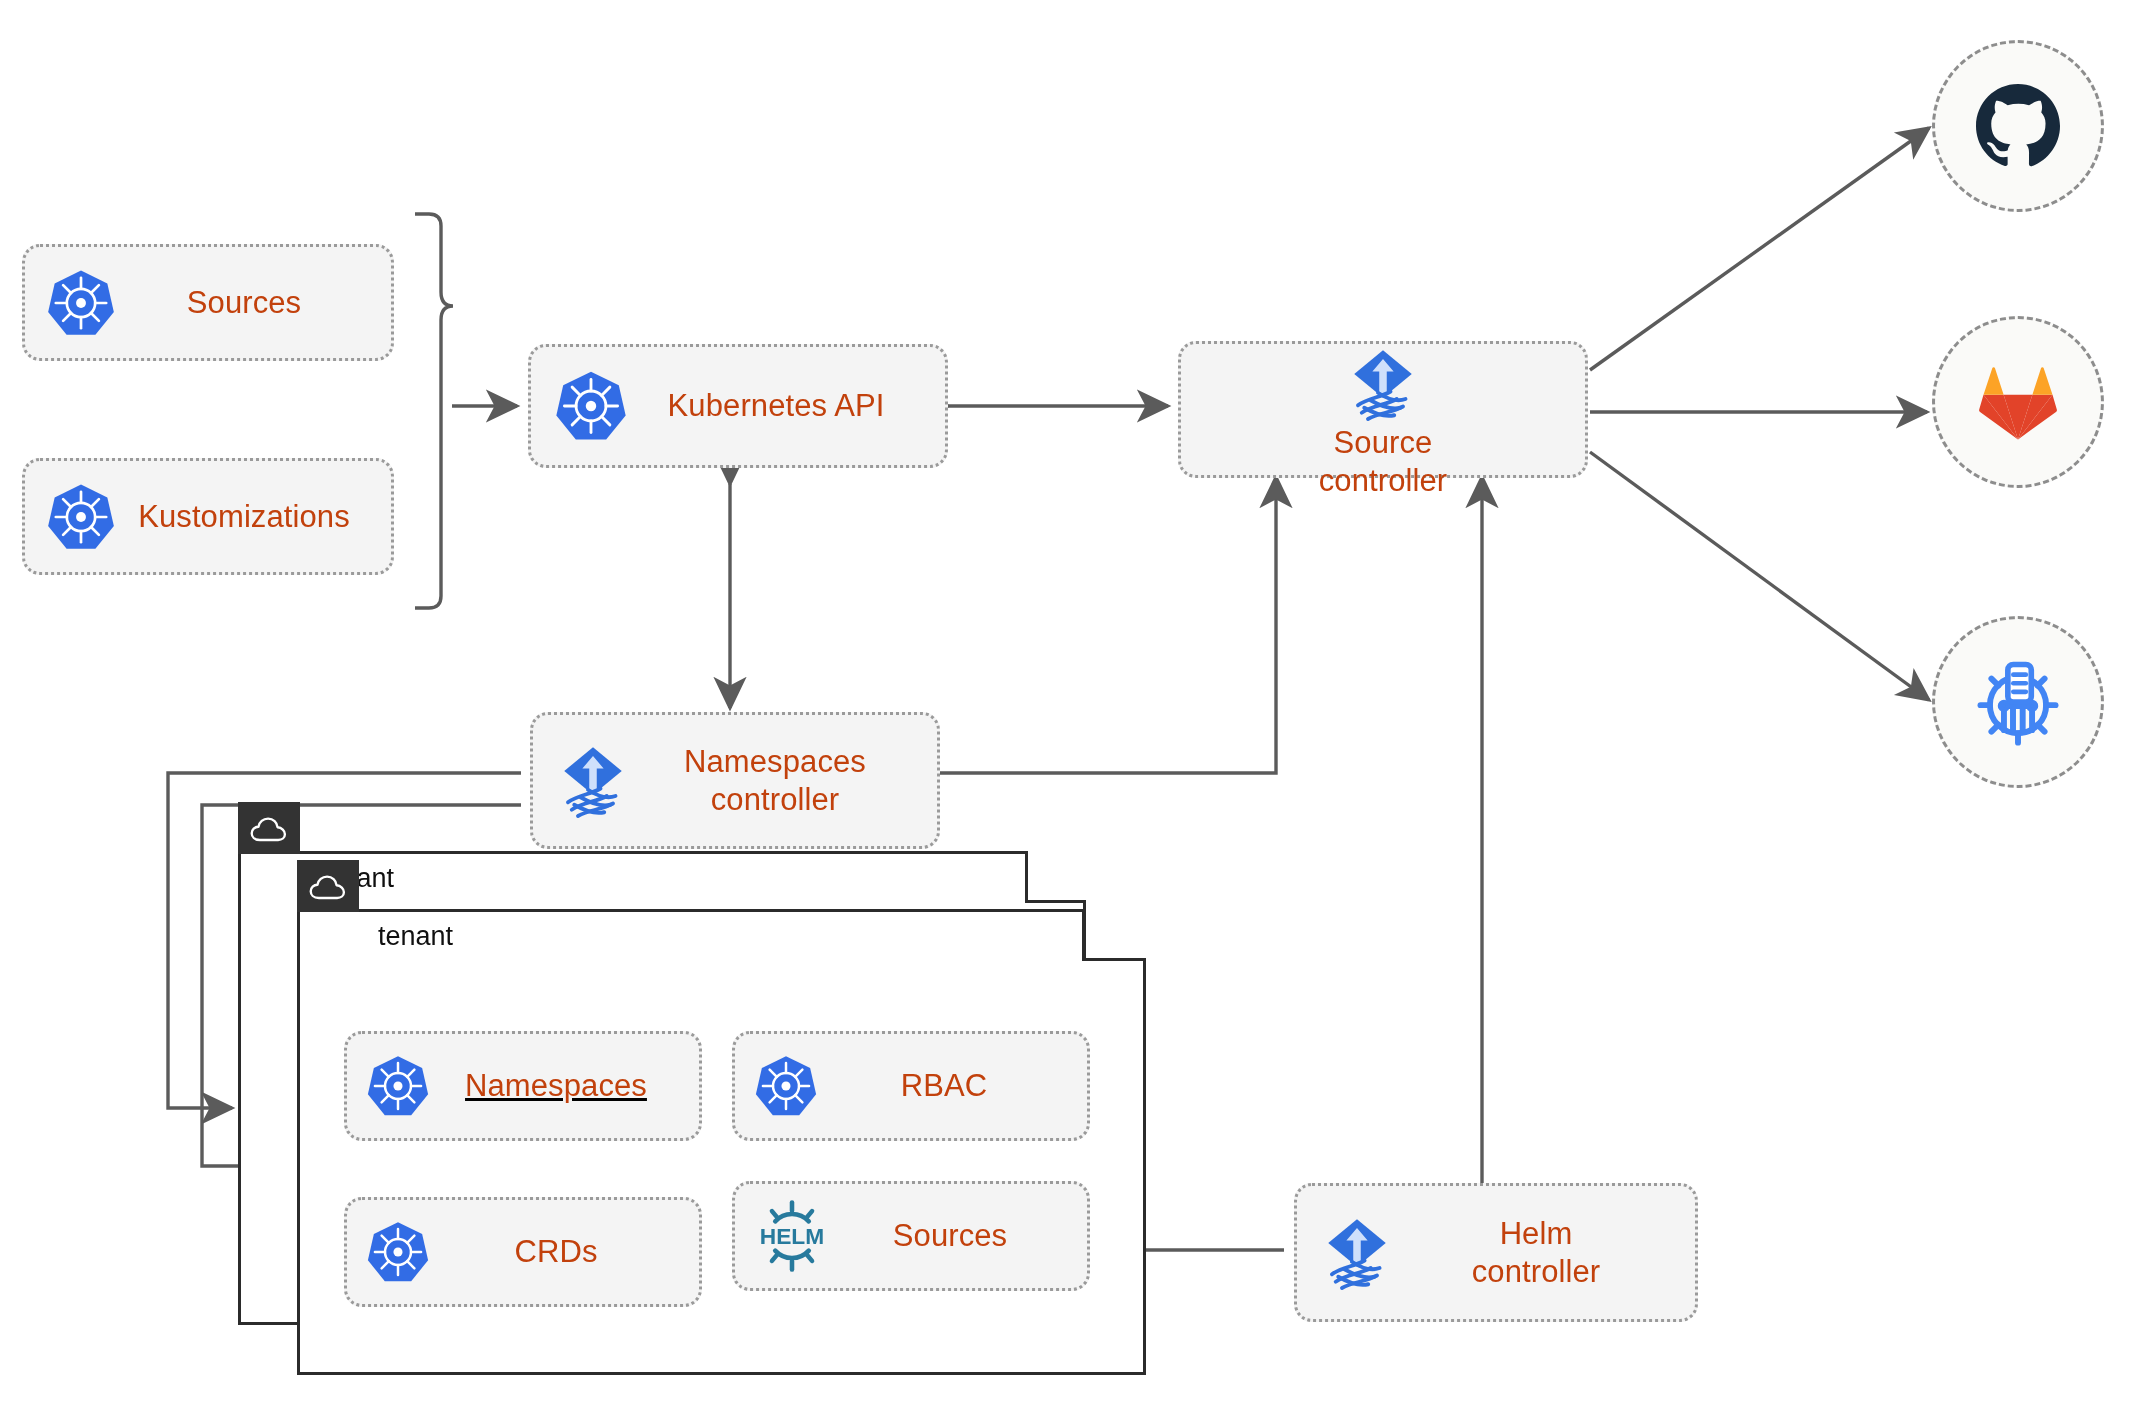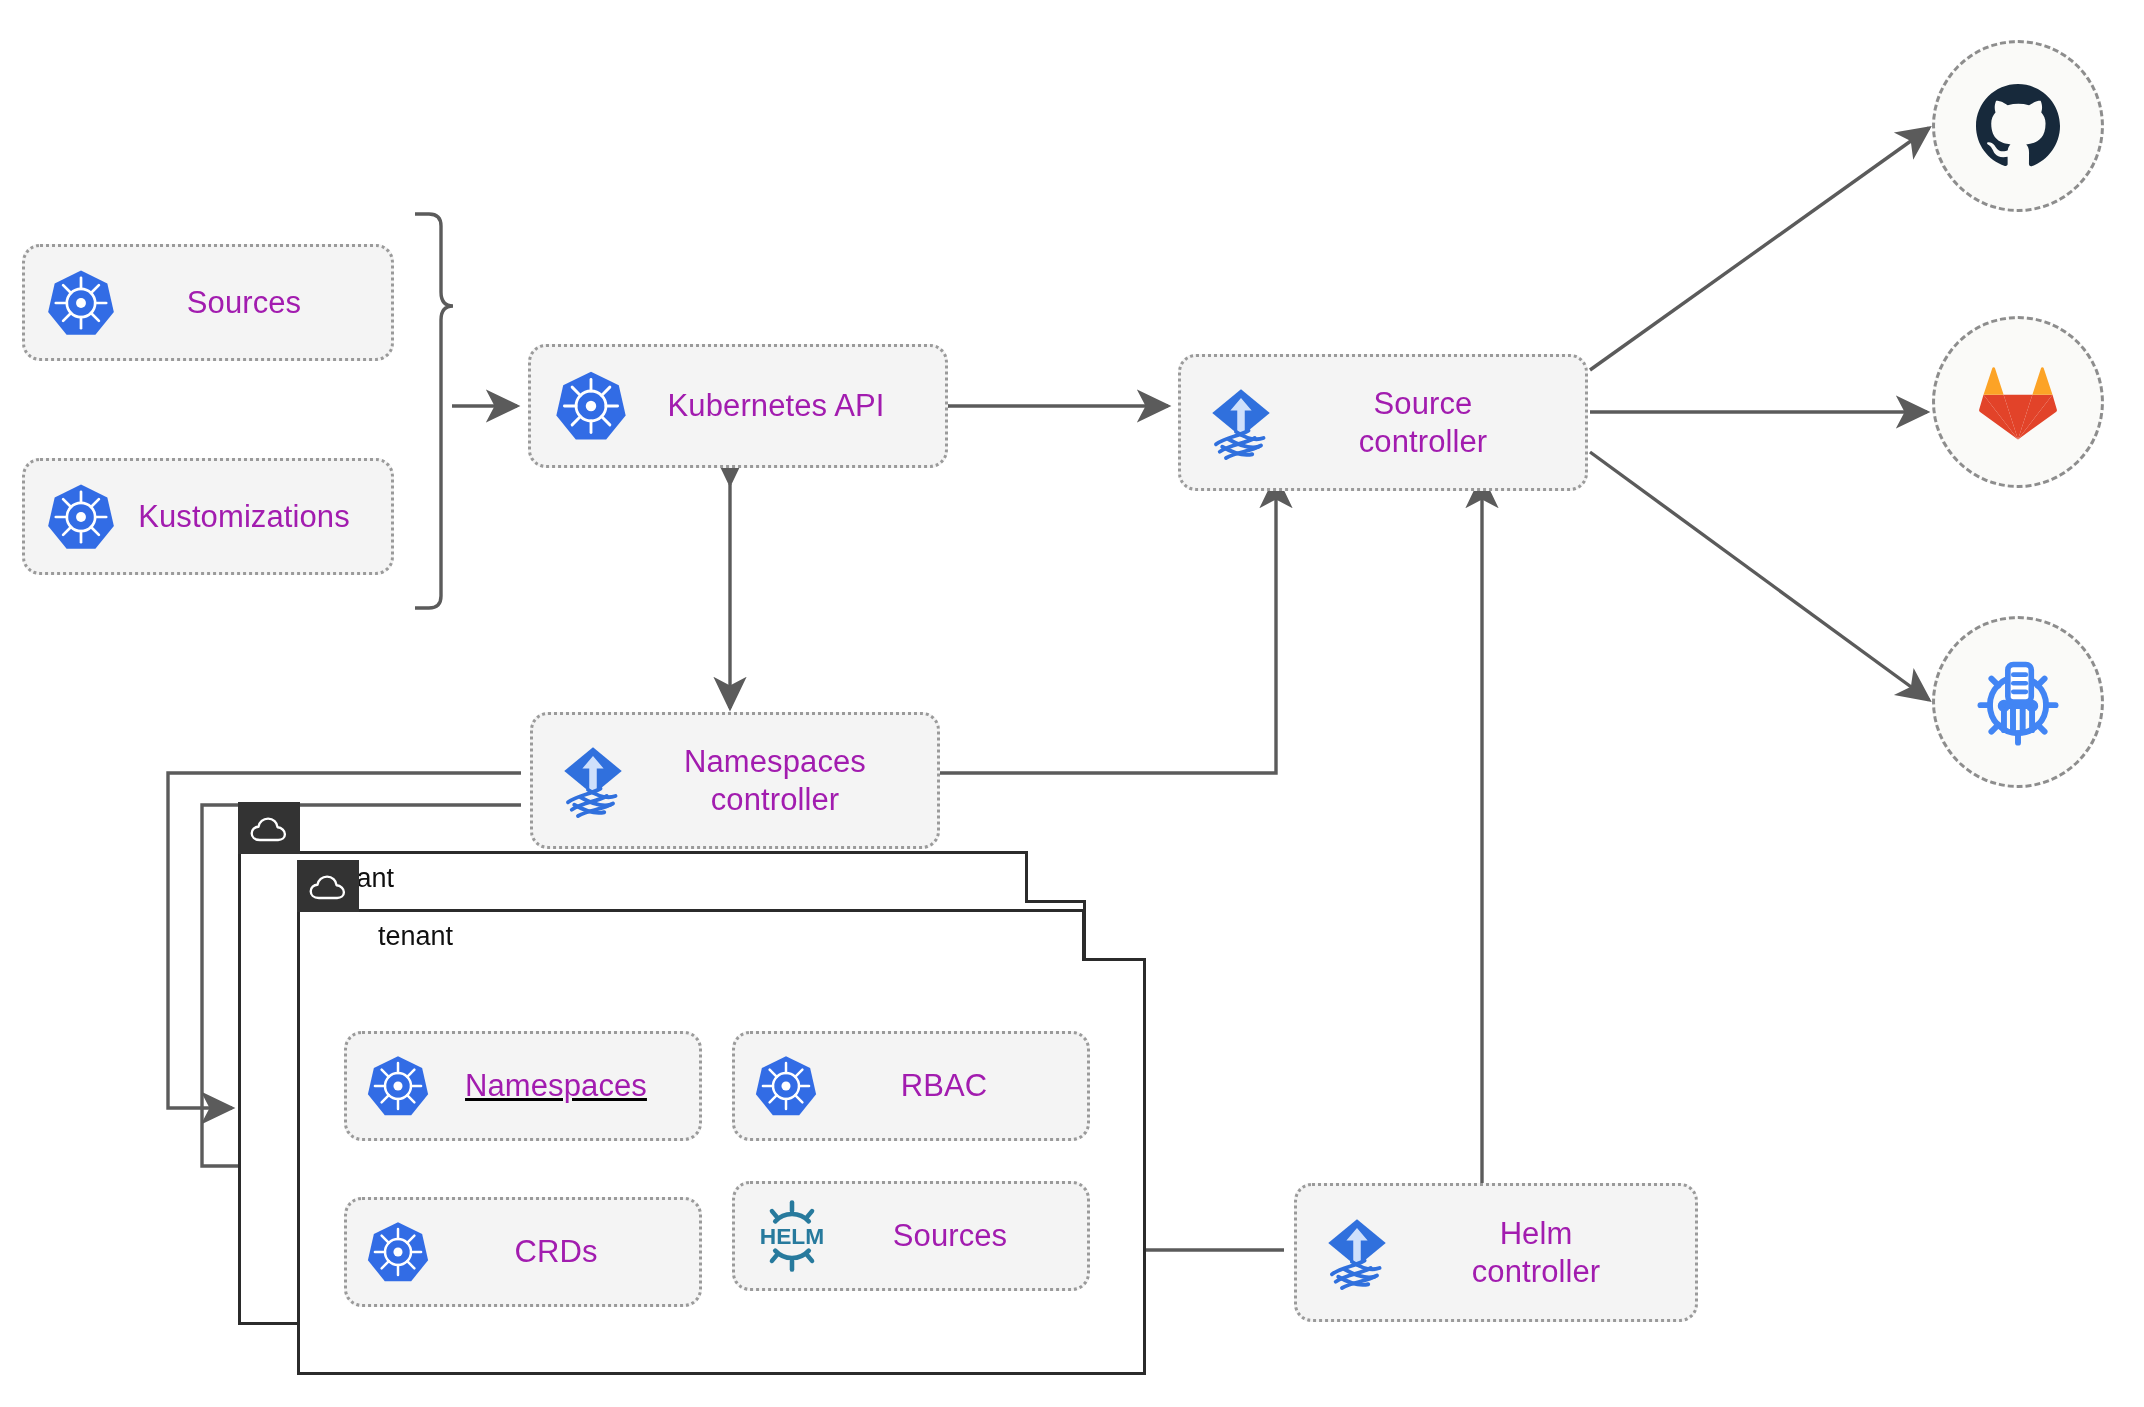--- a/index.html
+++ b/index.html
@@ -14,21 +14,21 @@
     border:3px dotted #9a9a9a;
     border-radius:18px;
     display:flex;
     align-items:center;
     box-sizing:border-box;
   }
   .node .ico{flex:0 0 auto;display:flex;align-items:center;justify-content:center;}
   .node .lbl{
     flex:1 1 auto;
     text-align:center;
-    color:#a21caf;
+    color:#c2410c;
     font-size:31px;
     line-height:1.22;
     letter-spacing:.1px;
     white-space:pre-line;
   }
   .node.two-line .lbl{font-size:31px;}
 
   
   .prov{
     position:absolute;
@@ -167,21 +167,21 @@
             <path d="M40.9 40.9 L47.9 47.9"></path>
           <path d="M23.1 40.9 L16.1 47.9"></path>
             <path d="M40.9 23.1 L47.9 16.1"></path>
         </g>
         <circle cx="32" cy="32" r="4.4" fill="#ffffff"></circle>
       </svg>
     </span>
     <span class="lbl">Kustomizations</span>
   </div>
 
-  <div class="node two-line" style="left:1178px;top:354px;width:410px;height:137px;padding:0 20px;">
+  <div class="node two-line" style="left:1178px;top:341px;width:410px;height:137px;padding:0 20px;flex-direction:column;">
     <span class="ico">
       <svg width="80" height="80" viewBox="0 0 64 64">
         <path d="M32 5 L55 24 L32 43 L9 24 Z" fill="#3070dd"></path>
         <path d="M32 12 L40.5 22 L35 22 L35 40 L29 40 L29 22 L23.5 22 Z" fill="#cfe0fb"></path>
         <g fill="none" stroke="#3070dd" stroke-width="3.1" stroke-linecap="round">
           <path d="M12 49 C20 43, 30 43, 38 38"></path>
           <path d="M15 55 C24 49, 34 49, 43 44"></path>
           <path d="M20 60 C29 55, 39 55, 48 50"></path>
           <path d="M28 39 C34 43, 42 47, 50 44"></path>
           <path d="M22 45 C29 49, 38 53, 46 51"></path>

